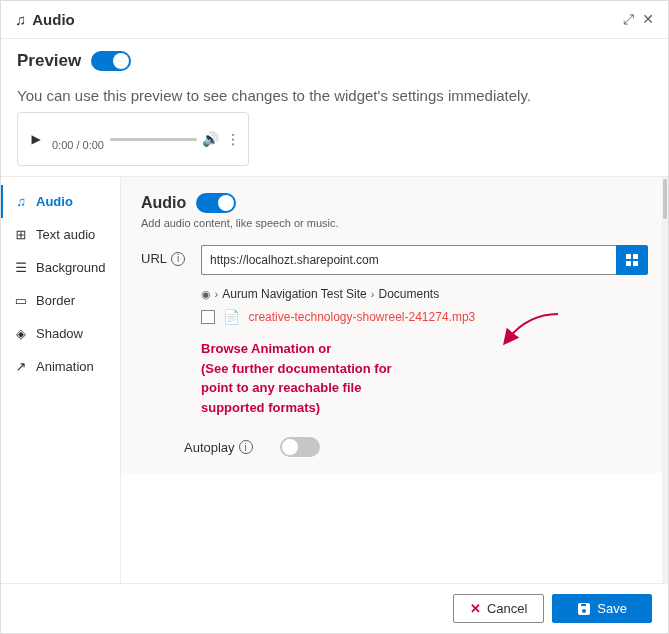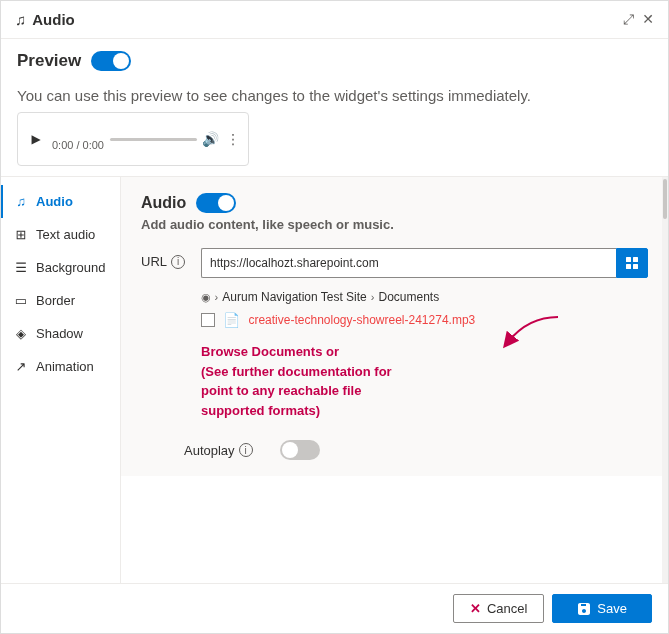--- a/index.html
+++ b/index.html
@@ -187,24 +187,23 @@
       align-items: center;
       gap: 10px;
       margin-bottom: 4px;
     }
     .panel-title {
       font-size: 16px;
       font-weight: 700;
       color: #323130;
     }
     .panel-subtitle {
-      font-size: 13px;
+      font-size: 11px;
       color: #605e5c;
       margin-bottom: 16px;
-      font-weight: bold;
     }
     .form-row {
       display: flex;
       align-items: flex-start;
       gap: 10px;
       margin-bottom: 12px;
     }
     .form-label {
       font-size: 13px;
       color: #323130;
@@ -491,21 +490,21 @@
             <svg width="80" height="40" viewBox="0 0 80 40">
               <path d="M 70 5 Q 40 5 20 30" stroke="#c4004b" stroke-width="2" fill="none" marker-end="url(#arr)"></path>
               <defs>
                 <marker id="arr" markerWidth="8" markerHeight="8" refX="4" refY="4" orient="auto">
                   <path d="M 0 0 L 8 4 L 0 8 Z" fill="#c4004b"></path>
                 </marker>
               </defs>
             </svg>
           </div>
           <div class="annotation-text">
-            <div>Browse Documents or</div>
+            <div>Browse Animation or</div>
             <div>(See further documentation for</div>
             <div>point to any reachable file</div>
             <div>supported formats)</div>
           </div>
         </div>
 
         <div class="autoplay-row">
           <div class="autoplay-label">
             <span>Autoplay</span>
             <span class="info-icon">i</span>

